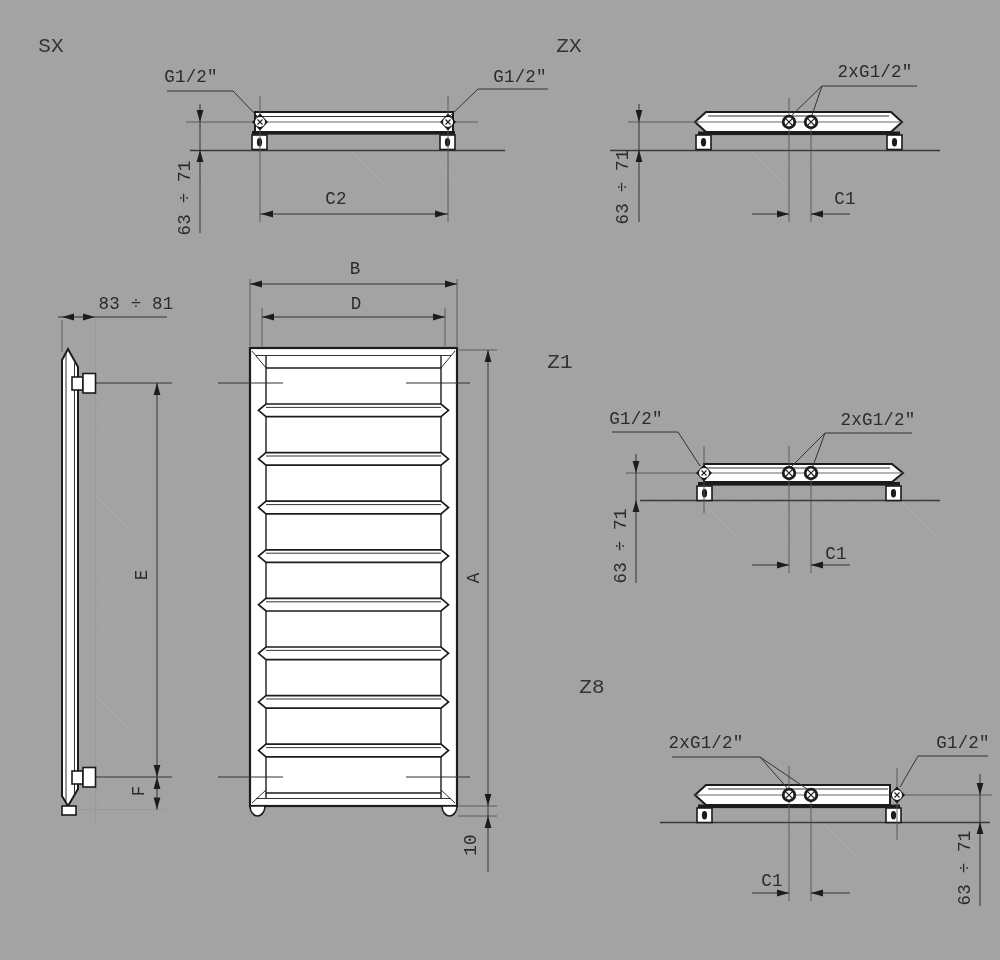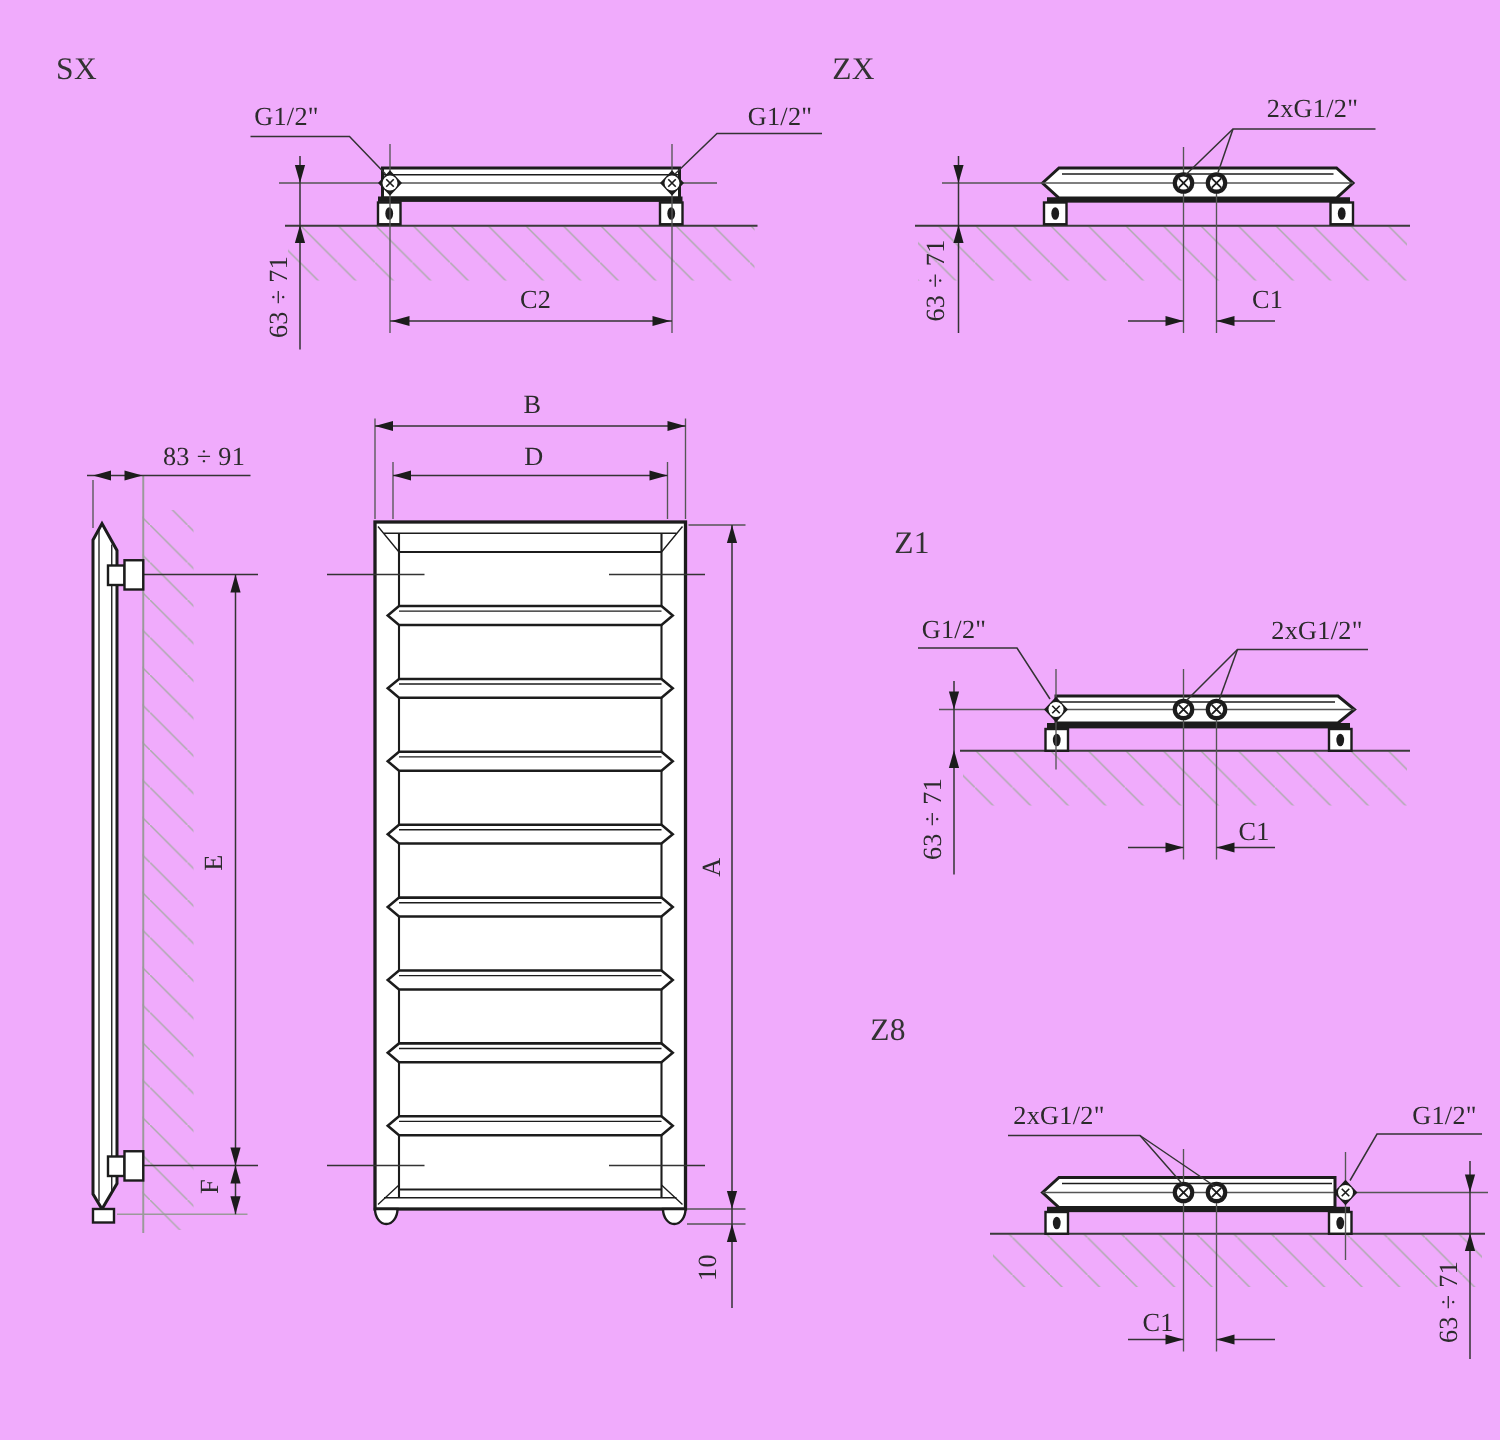--- a/index.html
+++ b/index.html
@@ -1,17 +1,17 @@
 <!DOCTYPE html>
 <html><head>
 <meta charset="utf-8">
 <style>
   html,body{margin:0;padding:0;background:#fff;}
-  .stage{position:relative;width:1000px;height:960px;background:#f0abfc;overflow:hidden;
-         font-family:Liberation Serif, serif;}
+  .stage{position:relative;width:1000px;height:960px;background:#a3a3a3;overflow:hidden;
+         font-family:Liberation Mono, monospace;}
   .stage svg{position:absolute;left:0;top:0;}
   .lbl{position:absolute;transform:translate(-50%,-50%);font-size:17.5px;color:#2b2b2b;
        white-space:nowrap;letter-spacing:.2px;line-height:1;}
   .rot{transform:translate(-50%,-50%) rotate(-90deg);}
   .view-label{font-size:21px;color:#333;}
   
   .outline{fill:#fff;stroke:#1c1c1c;stroke-width:2;}
   .thin{stroke:#1c1c1c;stroke-width:.9;fill:none;}
   .med{stroke:#1c1c1c;stroke-width:1.4;fill:none;}
   .cl{stroke:#555;stroke-width:.9;fill:none;}
@@ -248,37 +248,37 @@
       <polygon points="789,893 777,889.6 777,896.4" class="ah"></polygon>
       <polygon points="811,893 823,889.6 823,896.4" class="ah"></polygon>
     </g>
   </g>
 </svg>
 
   <div class="lbl view-label" style="left:51px;top:46px">SX</div>
   <div class="lbl" style="left:191px;top:78px">G1/2"</div>
   <div class="lbl" style="left:520px;top:78px">G1/2"</div>
   <div class="lbl rot" style="left:186px;top:198px">63 ÷ 71</div>
-  <div class="lbl" style="left:357px;top:200px">C2</div>
+  <div class="lbl" style="left:336px;top:200px">C2</div>
 
   <div class="lbl view-label" style="left:569px;top:46px">ZX</div>
   <div class="lbl" style="left:875px;top:73px">2xG1/2"</div>
   <div class="lbl rot" style="left:624px;top:187px">63 ÷ 71</div>
   <div class="lbl" style="left:845px;top:200px">C1</div>
 
-  <div class="lbl" style="left:136px;top:305px">83 ÷ 91</div>
+  <div class="lbl" style="left:136px;top:305px">83 ÷ 81</div>
   <div class="lbl rot" style="left:143px;top:575px">E</div>
   <div class="lbl rot" style="left:140px;top:791px">F</div>
 
   <div class="lbl" style="left:355px;top:270px">B</div>
   <div class="lbl" style="left:356px;top:305px">D</div>
   <div class="lbl rot" style="left:475px;top:578px">A</div>
   <div class="lbl rot" style="left:472px;top:845px">10</div>
 
-  <div class="lbl view-label" style="left:608px;top:362px">Z1</div>
+  <div class="lbl view-label" style="left:560px;top:362px">Z1</div>
   <div class="lbl" style="left:636px;top:420px">G1/2"</div>
   <div class="lbl" style="left:878px;top:421px">2xG1/2"</div>
   <div class="lbl rot" style="left:622px;top:546px">63 ÷ 71</div>
   <div class="lbl" style="left:836px;top:555px">C1</div>
 
   <div class="lbl view-label" style="left:592px;top:687px">Z8</div>
   <div class="lbl" style="left:706px;top:744px">2xG1/2"</div>
   <div class="lbl" style="left:963px;top:744px">G1/2"</div>
   <div class="lbl rot" style="left:966px;top:868px">63 ÷ 71</div>
   <div class="lbl" style="left:772px;top:882px">C1</div>

